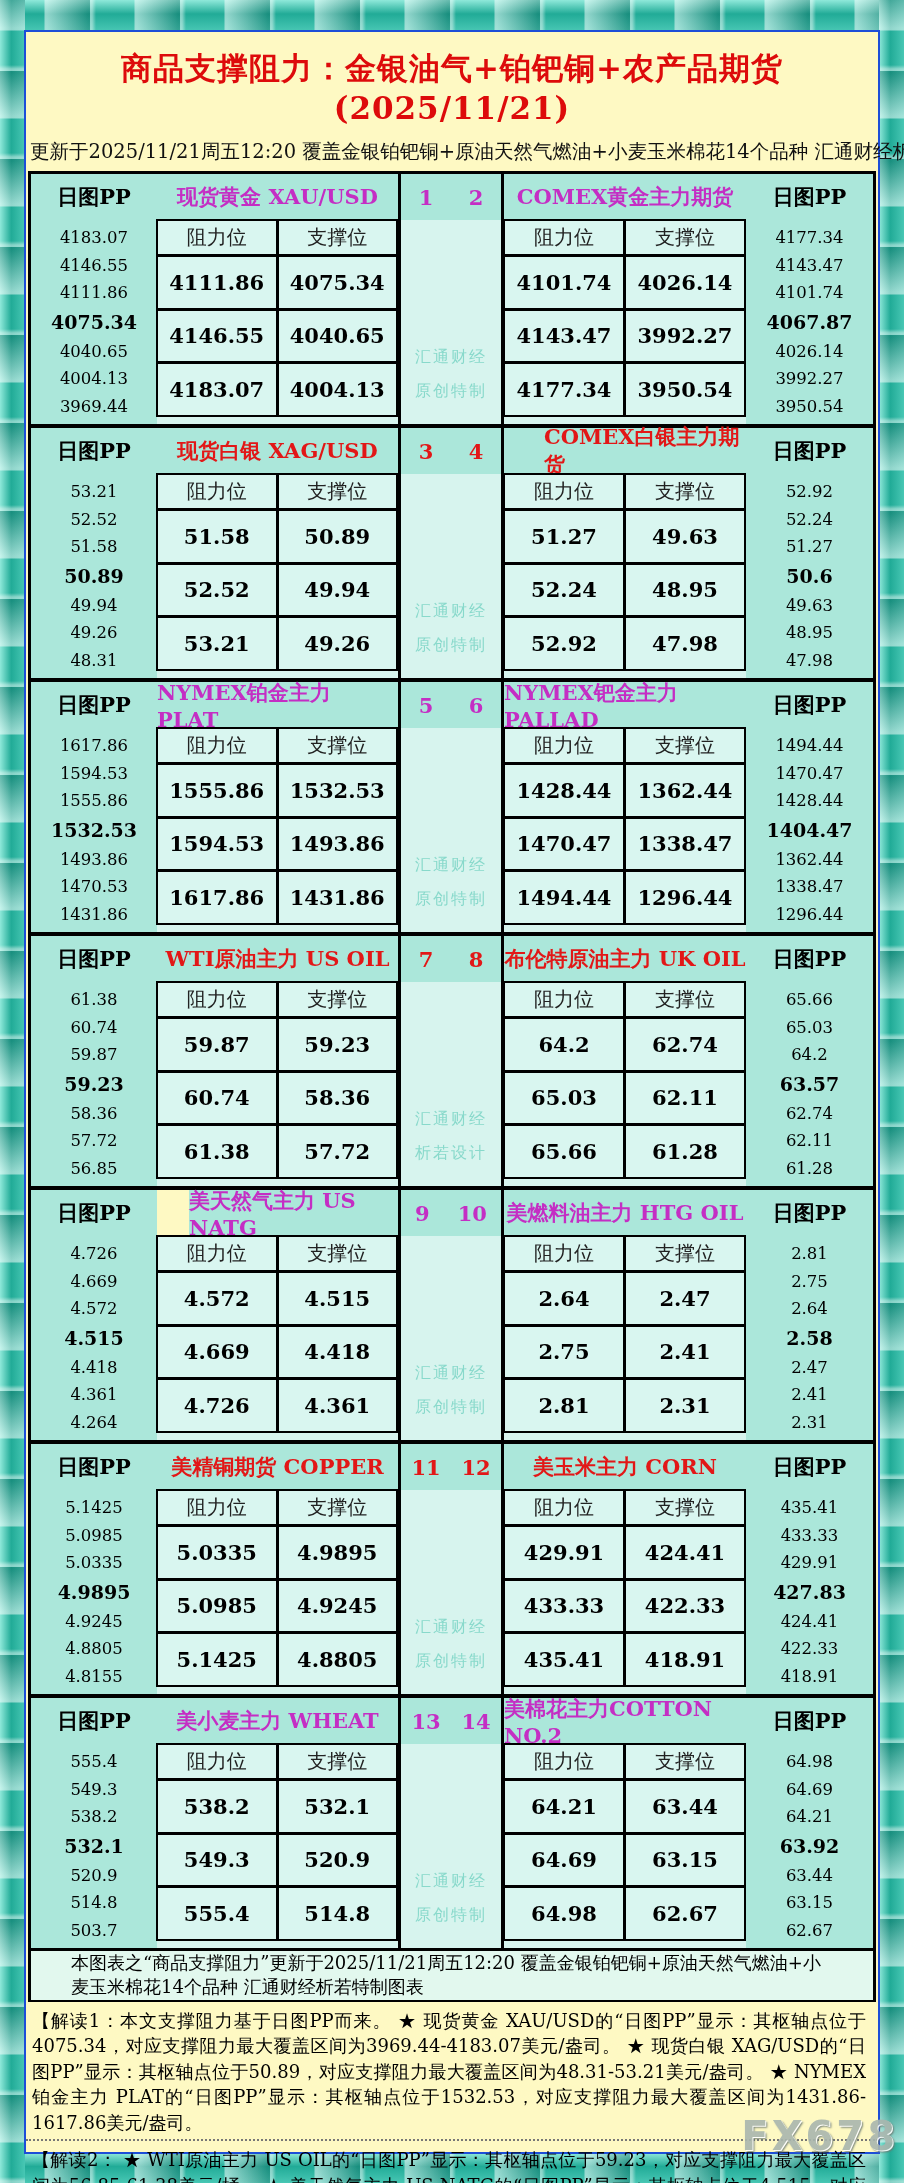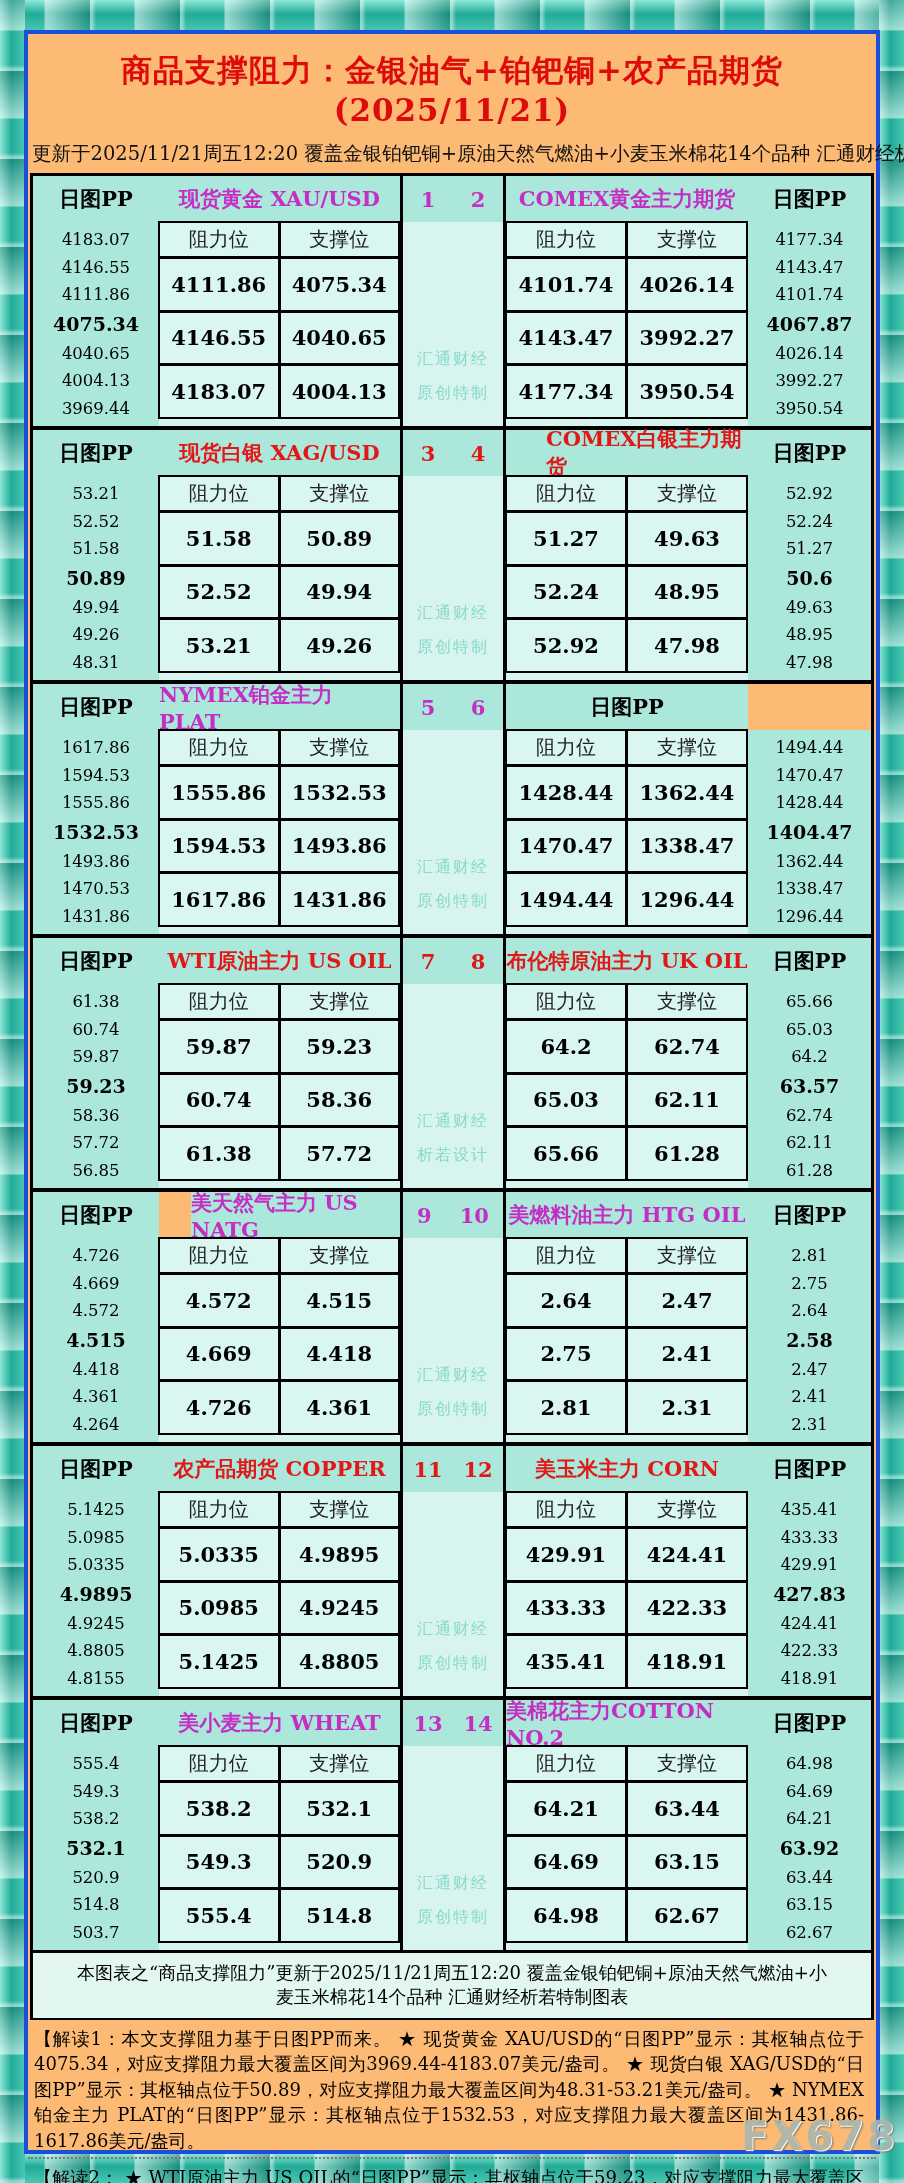--- a/index.html
+++ b/index.html
@@ -11,41 +11,41 @@
       repeating-linear-gradient(90deg, rgba(255,255,255,0.45) 0 2px, rgba(255,255,255,0.0) 6px 44px, rgba(255,255,255,0.5) 45px 47px, rgba(0,60,55,0.25) 88px 90px),
       linear-gradient(180deg,#8fe9da 0%,#21ab97 45%,#48c7b4 100%);}
   .tile-strip.vert{background:
       repeating-linear-gradient(0deg, rgba(255,255,255,0.45) 0 2px, rgba(255,255,255,0.0) 6px 40px, rgba(255,255,255,0.5) 41px 43px, rgba(0,60,55,0.25) 86px 88px),
       linear-gradient(90deg,#8fe9da 0%,#21ab97 45%,#48c7b4 100%);}
   .strip-top{left:0;top:0;width:904px;height:31px;}
   .strip-bottom{left:0;bottom:0;width:904px;height:30px;}
   .strip-left{left:0;top:0;width:25px;height:2183px;}
   .strip-right{right:0;top:0;width:25px;height:2183px;}
 
-  .panel{position:absolute;left:24px;top:30px;right:24px;bottom:29px;background:#fdba74;border:4px solid #1d4ed8;box-sizing:border-box;display:flex;flex-direction:column;}
+  .panel{position:absolute;left:24px;top:30px;right:24px;bottom:29px;background:#fef9c3;border:2px solid #1d4ed8;box-sizing:border-box;display:flex;flex-direction:column;}
 
   .main-title{color:#dd0b0b;font-weight:bold;font-size:31px;text-align:center;padding:16px 0 10px 0;letter-spacing:1px;}
   .subtitle{color:#111;font-size:19.5px;padding:2px 2px 6px 4px;white-space:nowrap;}
 
   .blocks{margin:0 2px;border:3px solid #000;}
   .block{display:grid;grid-template-columns:126px 241px 106px 242px 1fr;grid-template-rows:46px 38px 55px 55px 56px;border-bottom:4px solid #000;}
   .block:last-child{border-bottom:none;}
   .hdr{background:#abe7da;display:flex;align-items:center;justify-content:center;font-weight:bold;font-size:21px;color:#000;}
   .hdr.title{letter-spacing:0px;}
   .pair-cell{background:#abe7da;display:flex;align-items:center;justify-content:space-around;font-weight:bold;font-size:21px;border-left:3px solid #000;border-right:3px solid #000;}
   .ladder{grid-row:2/6;background:#abe7da;display:flex;flex-direction:column;justify-content:space-around;align-items:center;font-size:16.5px;color:#000;padding:4px 0;}
   .ladder span:nth-child(4){font-weight:bold;font-size:19px;}
   .ltable{grid-row:2/6;background:#d7f4ee;display:grid;grid-template-columns:1fr 1fr;grid-template-rows:36px 1fr 1fr 1fr;padding-bottom:7px;}
   .ltable .tc{border:2px solid #000;margin:-1px 0 0 -1px;display:flex;align-items:center;justify-content:center;background:#d9f6f0;}
   .ltable .th{font-size:20px;color:#222;}
   .ltable .td{font-size:21px;font-weight:bold;color:#000;}
   .midcol{grid-row:2/6;background:#d7f4ee;border-left:3px solid #000;border-right:3px solid #000;display:flex;flex-direction:column;justify-content:flex-end;align-items:center;gap:13px;padding-bottom:22px;}
   .wm{color:#88d9cb;font-size:16px;letter-spacing:2px;}
 
-  .footer-summary{margin:0 2px;border-left:3px solid #000;border-right:3px solid #000;border-bottom:2px solid #000;background:#e2f8ee;text-align:center;font-size:18px;color:#000;padding:8px 40px;line-height:1.35;}
+  .footer-summary{margin:0 2px;border-left:3px solid #000;border-right:3px solid #000;border-bottom:2px solid #000;background:#e2f8ee;font-size:18px;color:#000;padding:0 40px;line-height:1.35;}
   .note{font-size:18px;color:#000;line-height:1.42;padding:6px 12px 4px 6px;text-align:justify;}
   .note + .note{border-top:2px dotted #777;}
   .fx-watermark{position:absolute;right:6px;bottom:24px;font-size:40px;font-weight:bold;color:#a9b6ae;letter-spacing:3px;text-shadow:1px 1px 0 #fff,2px 2px 2px #6c7a72;font-family:"DejaVu Sans","Liberation Sans",sans-serif;opacity:0.9;}
 </style>
 </head>
 <body>
 
 <div class="canvas">
   <div class="tile-strip strip-top"></div>
   <div class="tile-strip strip-bottom"></div>
@@ -163,20 +163,21 @@
             <span>47.98</span>
           </div>
   </div>
         <div class="block">
     <div class="hdr">日图PP</div>
     <div class="hdr title" style="color: rgb(196, 46, 196);">NYMEX铂金主力 PLAT</div>
     <div class="pair-cell" style="color: rgb(196, 46, 196);">
       <span>5</span>
       <span>6</span>
     </div>
+    <div class="hdr title" style="color: rgb(196, 46, 196);">NYMEX钯金主力 PALLAD</div>
     <div class="hdr">日图PP</div>
 
     <div class="ladder" style="grid-column:1">
             <span>1617.86</span>
             <span>1594.53</span>
             <span>1555.86</span>
             <span>1532.53</span>
             <span>1493.86</span>
             <span>1470.53</span>
             <span>1431.86</span>
@@ -316,21 +317,21 @@
             <span>2.75</span>
             <span>2.64</span>
             <span>2.58</span>
             <span>2.47</span>
             <span>2.41</span>
             <span>2.31</span>
           </div>
   </div>
         <div class="block">
     <div class="hdr">日图PP</div>
-    <div class="hdr title" style="color: rgb(226, 23, 23);">农产品期货 COPPER</div>
+    <div class="hdr title" style="color: rgb(226, 23, 23);">美精铜期货 COPPER</div>
     <div class="pair-cell" style="color: rgb(226, 23, 23);">
       <span>11</span>
       <span>12</span>
     </div>
     <div class="hdr title" style="color: rgb(226, 23, 23);">美玉米主力 CORN</div>
     <div class="hdr">日图PP</div>
 
     <div class="ladder" style="grid-column:1">
             <span>5.1425</span>
             <span>5.0985</span>

